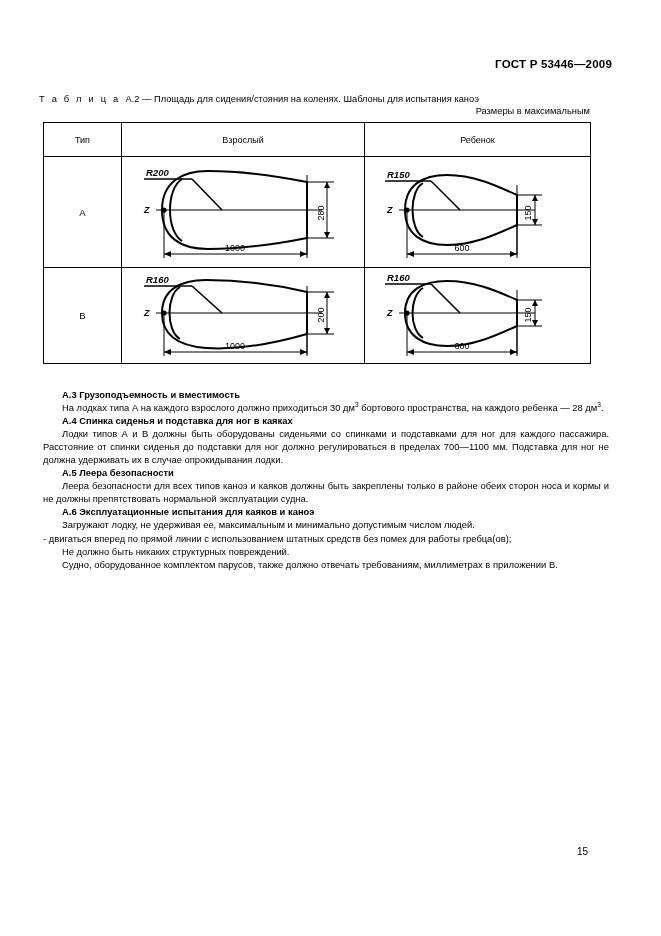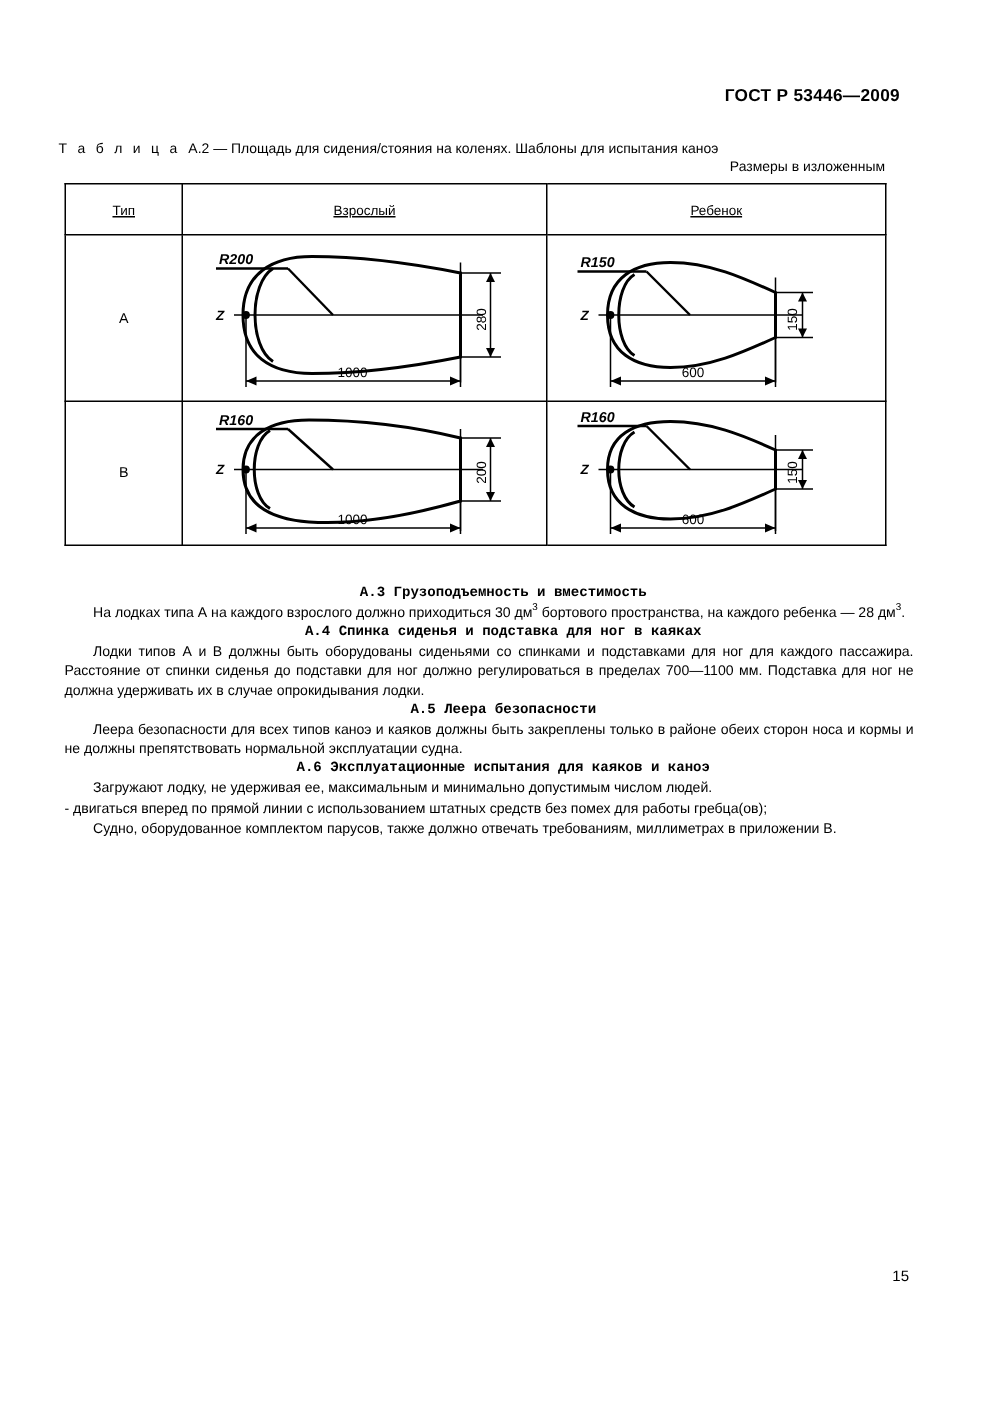--- a/index.html
+++ b/index.html
@@ -18,21 +18,21 @@
   .page {
     position: absolute;
     left: 0; top: 0;
     width: 661px;
     height: 936px;
   }
 
   
   .doc-header {
     position: absolute;
-    left: 0;
+    left: 12px;
     top: 58px;
     width: 600px;
     text-align: right;
     font-size: 11.5px;
     font-weight: bold;
     letter-spacing: 0.2px;
   }
 
   
   .table-caption {
@@ -63,21 +63,21 @@
     top: 122px;
     width: 547px;
     border-collapse: collapse;
     table-layout: fixed;
   }
   .tbl td, .tbl th {
     border: 1px solid #000;
     padding: 0;
     font-weight: normal;
   }
-  .tbl .outer-top { border-top: 1.6px solid #000; text-decoration: underline; }
+  .tbl .outer-top { border-top: 1.6px solid #000; }
   .hdr-row td {
     height: 33px;
     text-align: center;
     vertical-align: middle;
     font-size: 9px;
     border-bottom: 1.6px solid #000;
   }
   .col-type  { width: 78px; }
   .col-adult { width: 243px; }
   .col-child { width: 226px; }
@@ -112,22 +112,21 @@
     text-align: justify;
   }
   .body-text p {
     margin: 0;
   }
   .sec-head {
     font-weight: bold;
     margin-top: 5px;
     margin-bottom: 1px;
     text-indent: 19px;
-    text-align: center;
-    font-family: Liberation Mono, monospace;
+    text-align: left;
   }
   .sec-head.first { margin-top: 0; }
   .para {
     text-indent: 19px;
   }
   .para.noind { text-indent: 0; }
   .para.last-line { text-align: left; }
   sup {
     font-size: 6.6px;
     vertical-align: super;
@@ -135,21 +134,20 @@
   }
 
   
   .page-number {
     position: absolute;
     left: 0;
     top: 846px;
     width: 588px;
     text-align: right;
     font-size: 10px;
-    padding-left: 18px;
   }
 
   .dim-label {
     font-family: "Liberation Sans", sans-serif;
     font-size: 9px;
   }
   .rad-label {
     font-family: "Liberation Sans", sans-serif;
     font-size: 9.5px;
     font-style: italic;
@@ -166,21 +164,21 @@
 <body>
 
 <div class="page">
 
   <div class="doc-header">ГОСТ Р 53446—2009</div>
 
   <div class="table-caption">
     <span class="caption-word">Т а б л и ц а</span><span>&nbsp; </span><span>А.2 — Площадь для сидения/стояния на коленях. Шаблоны для испытания каноэ</span>
   </div>
 
-  <div class="units-line">Размеры в изложенным</div>
+  <div class="units-line">Размеры в максимальным</div>
 
   <table class="tbl">
     <colgroup>
       <col class="col-type">
       <col class="col-adult">
       <col class="col-child">
     </colgroup>
     <tbody>
         <tr class="hdr-row">
       <td class="outer-top">Тип</td>
@@ -325,19 +323,20 @@
 
     <p class="sec-head">А.4  Спинка сиденья и подставка для ног в каяках</p>
     <p class="para">Лодки типов А и В должны быть оборудованы сиденьями со спинками и подставками для ног для каждого пассажира. Расстояние от спинки сиденья до подставки для ног должно регулироваться в пределах 700—1100 мм. Подставка для ног не должна удерживать их в случае опрокидывания лодки.</p>
 
     <p class="sec-head">А.5  Леера безопасности</p>
     <p class="para">Леера безопасности для всех типов каноэ и каяков должны быть закреплены только в районе обеих сторон носа и кормы и не должны препятствовать нормальной эксплуатации судна.</p>
 
     <p class="sec-head">А.6  Эксплуатационные испытания для каяков и каноэ</p>
     <p class="para last-line">Загружают лодку, не удерживая ее, максимальным и минимально допустимым числом людей.</p>
     <p class="para noind last-line">- двигаться вперед по прямой линии с использованием штатных средств без помех для работы гребца(ов);</p>
+    <p class="para last-line">Не должно быть никаких структурных повреждений.</p>
     <p class="para">Судно, оборудованное комплектом парусов, также должно отвечать требованиям, миллиметрах в приложении В.</p>
 
   </div>
 
   <div class="page-number">15</div>
 
 </div>
 
 </body></html>

